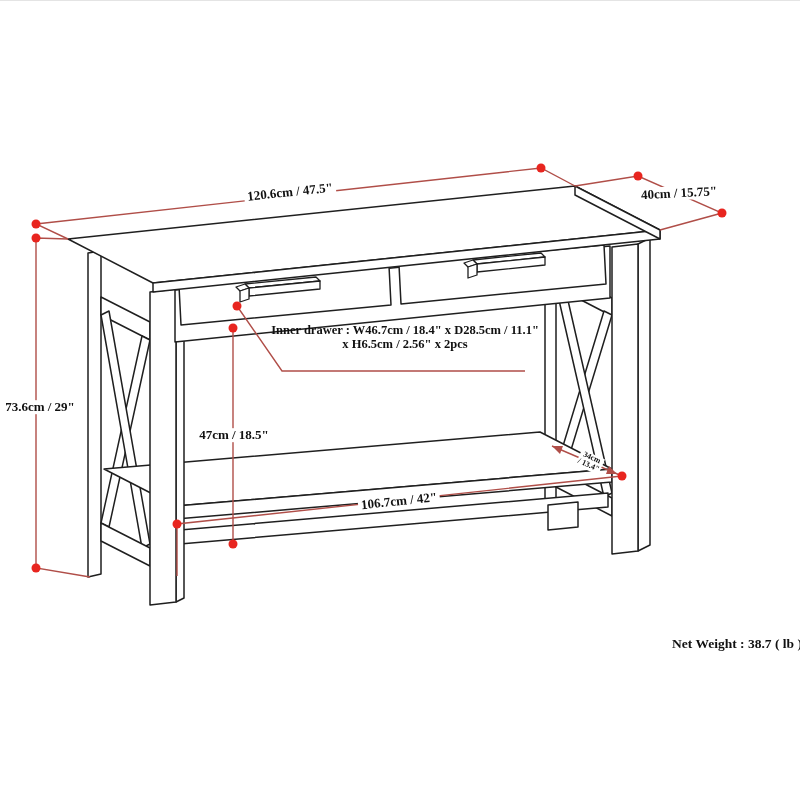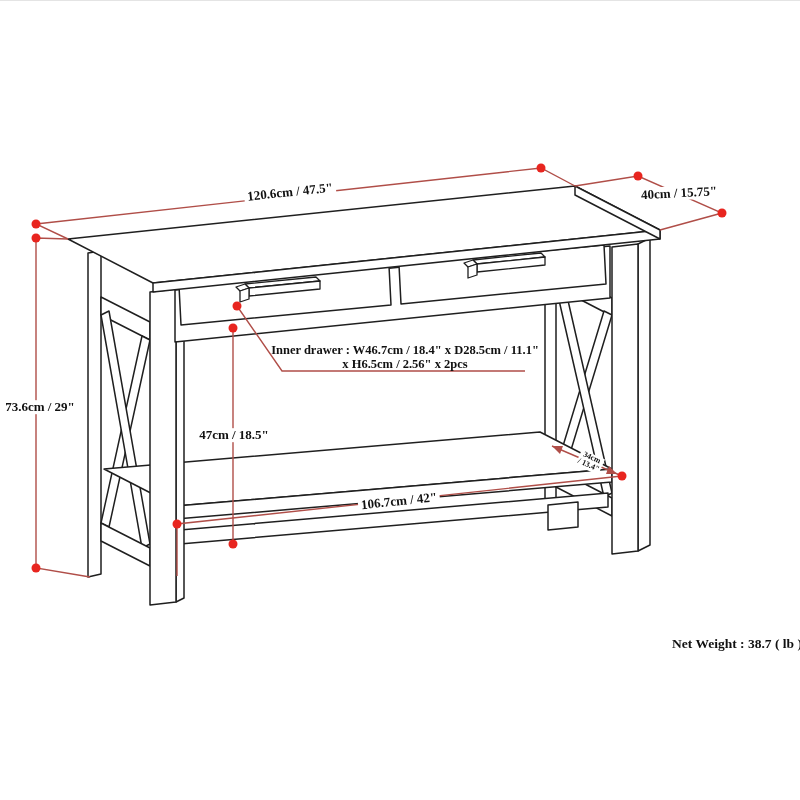--- a/index.html
+++ b/index.html
@@ -132,20 +132,20 @@
 
   <div class="dim-label anch" style="left:234px;top:434px;transform:translate(-50%,-50%);">47cm / 18.5"</div>
 
   <div class="dim-label anch" style="left:399px;top:500px;transform:translate(-50%,-50%) rotate(-6deg);">106.7cm / 42"</div>
 
   <div class="dim-label small anch" style="left:590px;top:461px;transform:translate(-50%,-50%) rotate(24deg);">
     <div>34cm</div>
     <div>/ 13.4"</div>
   </div>
 
-  <div class="note anch" style="left:405px;top:356px;transform:translate(-50%,-50%);">
+  <div class="note anch" style="left:405px;top:336px;transform:translate(-50%,-50%);">
     <div>Inner drawer : W46.7cm / 18.4" x D28.5cm / 11.1"</div>
     <div>x H6.5cm / 2.56" x 2pcs</div>
   </div>
 
   <div class="net-weight anch" style="left:737px;top:643px;transform:translate(-50%,-50%);">Net Weight : 38.7 ( lb )</div>
 
 </div>
 
 </body></html>

